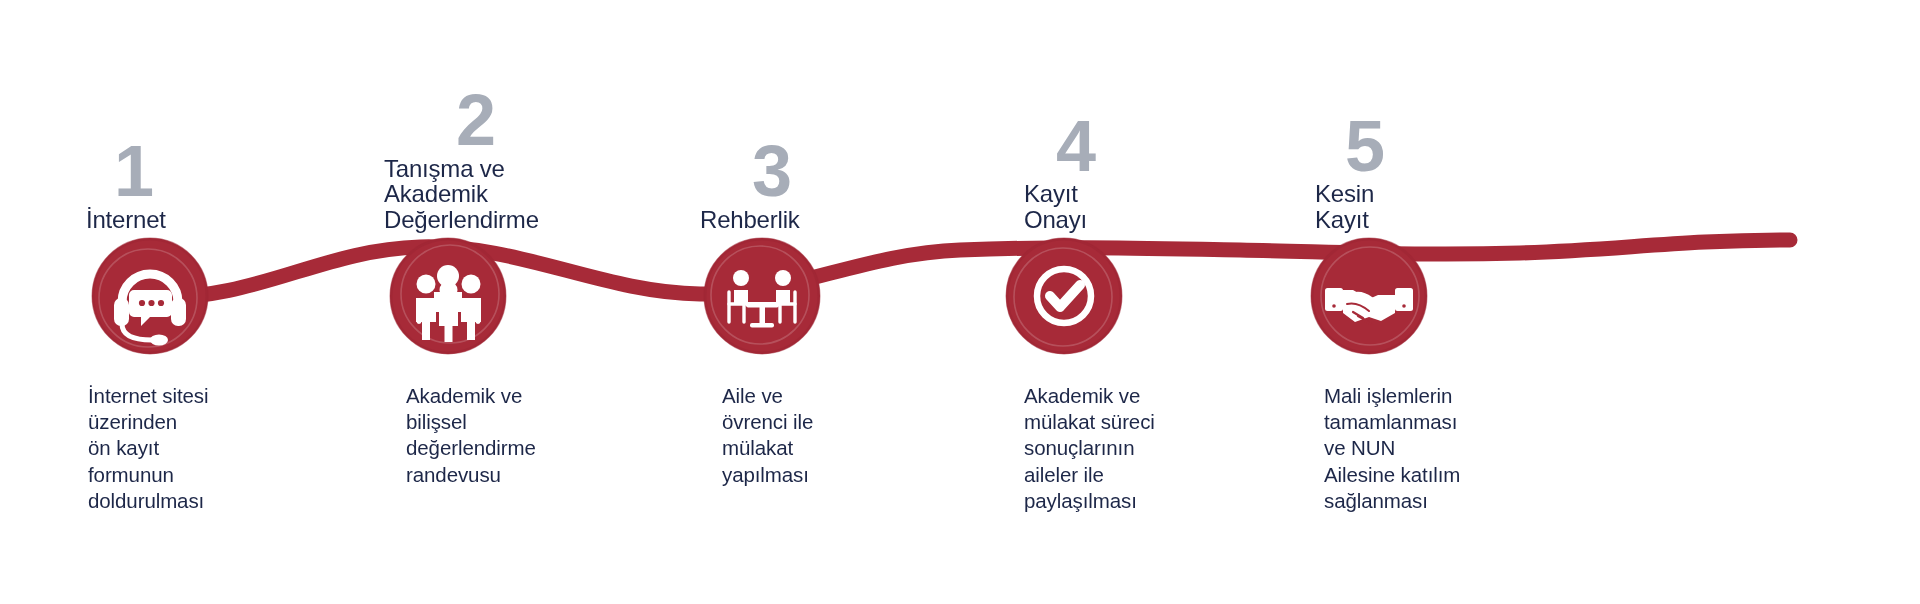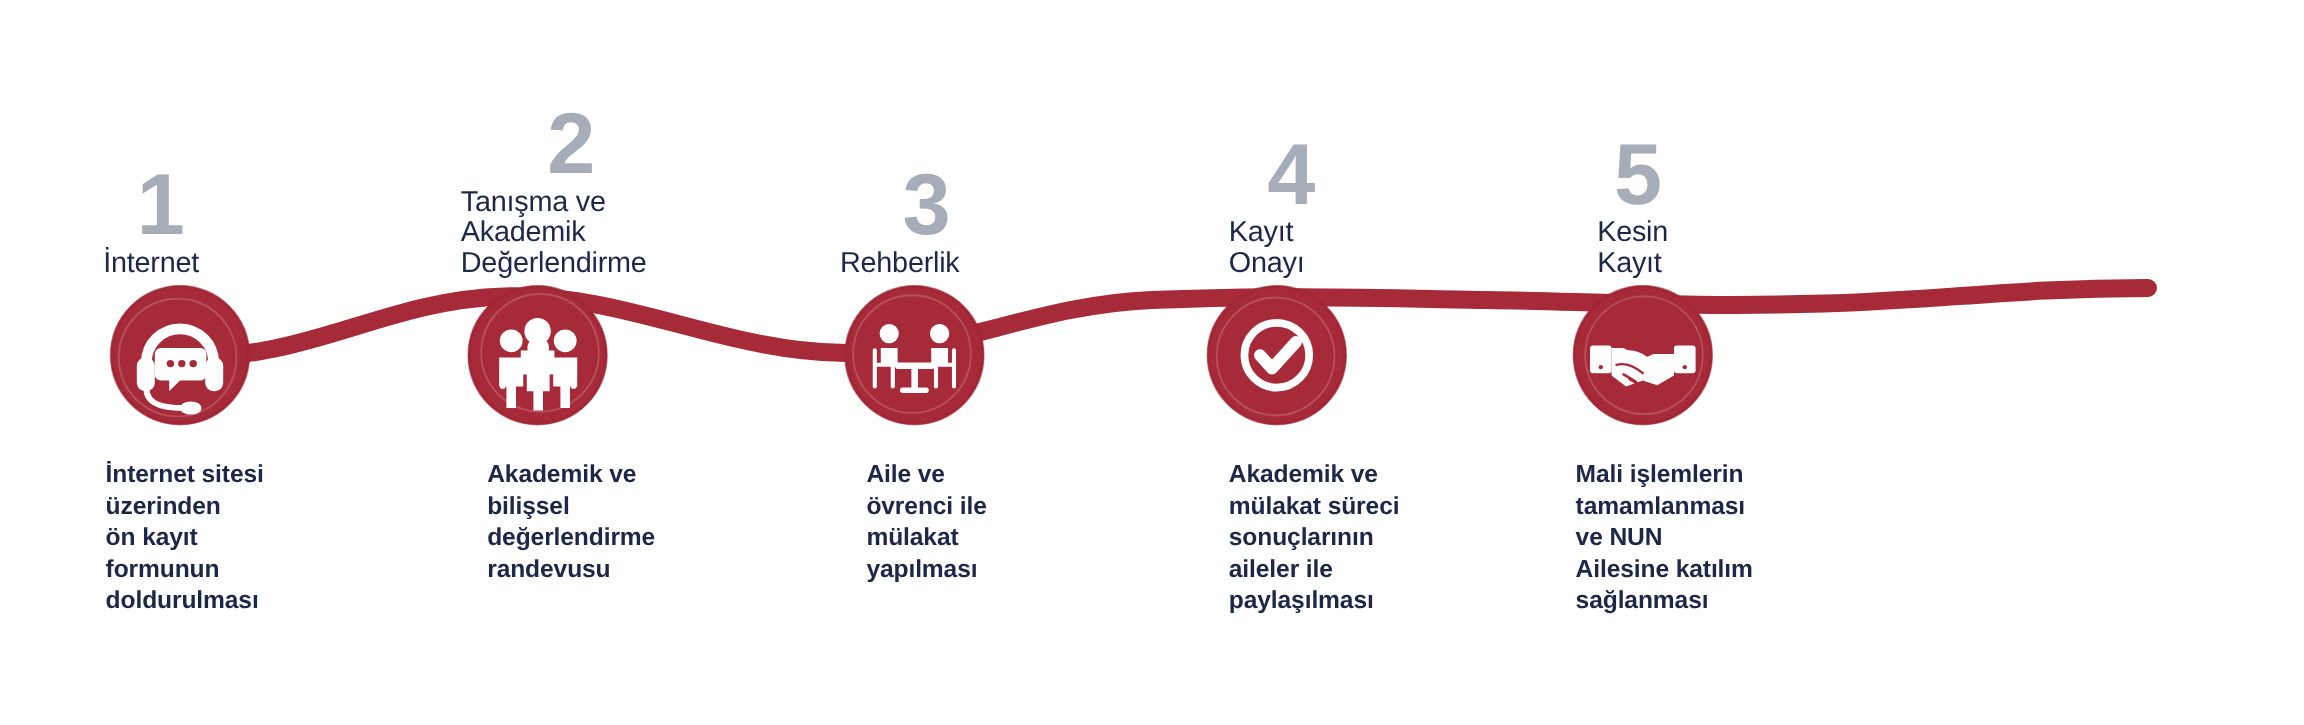--- a/index.html
+++ b/index.html
@@ -88,21 +88,21 @@
 
   
   .step-desc {
     position: absolute;
     top: 383px;
     left: 2px;
     width: 250px;
     font-size: 20.5px;
     line-height: 1.28;
     color: #1d2748;
-    font-weight: 700;
+    font-weight: 400;
     white-space: pre-line;
     letter-spacing: -0.1px;
   }
 
   
   #step-0 { left:  86px; }
   #step-1 { left: 384px; }
   #step-2 { left: 698px; }
   #step-3 { left: 1000px; }
   #step-4 { left: 1305px; }
@@ -114,27 +114,27 @@
   #step-1 .step-number { margin-left: 72px; }
   #step-1 .step-title  { margin-left: 0px; text-align: left; }
 
   #step-2 .step-number { margin-left: 54px; }
   #step-2 .step-title  { }
 
   #step-3 .step-number { margin-left: 56px; }
   #step-3 .step-title  { margin-left: 24px; }
 
   #step-4 .step-number { margin-left: 40px; }
-  #step-4 .step-title  { margin-left: 26px; }
+  #step-4 .step-title  { margin-left: 10px; }
 
   
   #step-1 .step-desc { left: 22px; }
   #step-2 .step-desc { left: 24px; }
   #step-3 .step-desc { left: 24px; }
-  #step-4 .step-desc { left: 8px; }
+  #step-4 .step-desc { left: 19px; }
 </style>
 </head>
 <body>
 
 <div id="canvas">
 
   <svg id="connector" viewBox="0 0 1920 604" xmlns="http://www.w3.org/2000/svg">
     <path d="M 150 298
              C 260 300, 320 250, 420 247
              C 520 244, 600 292, 700 294

